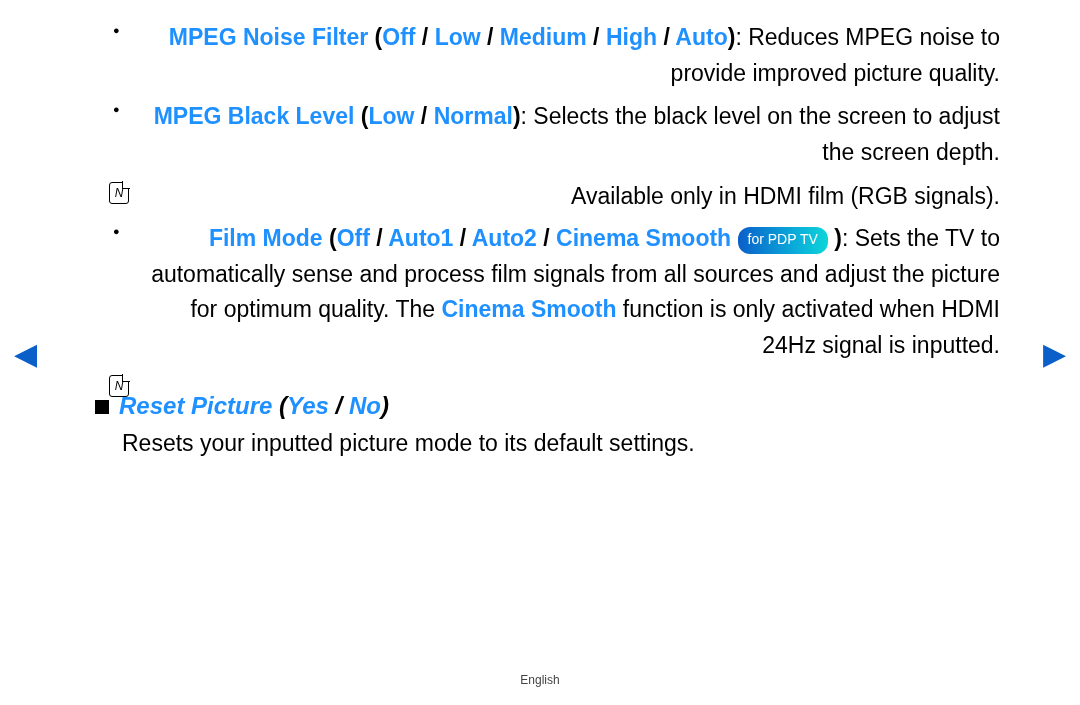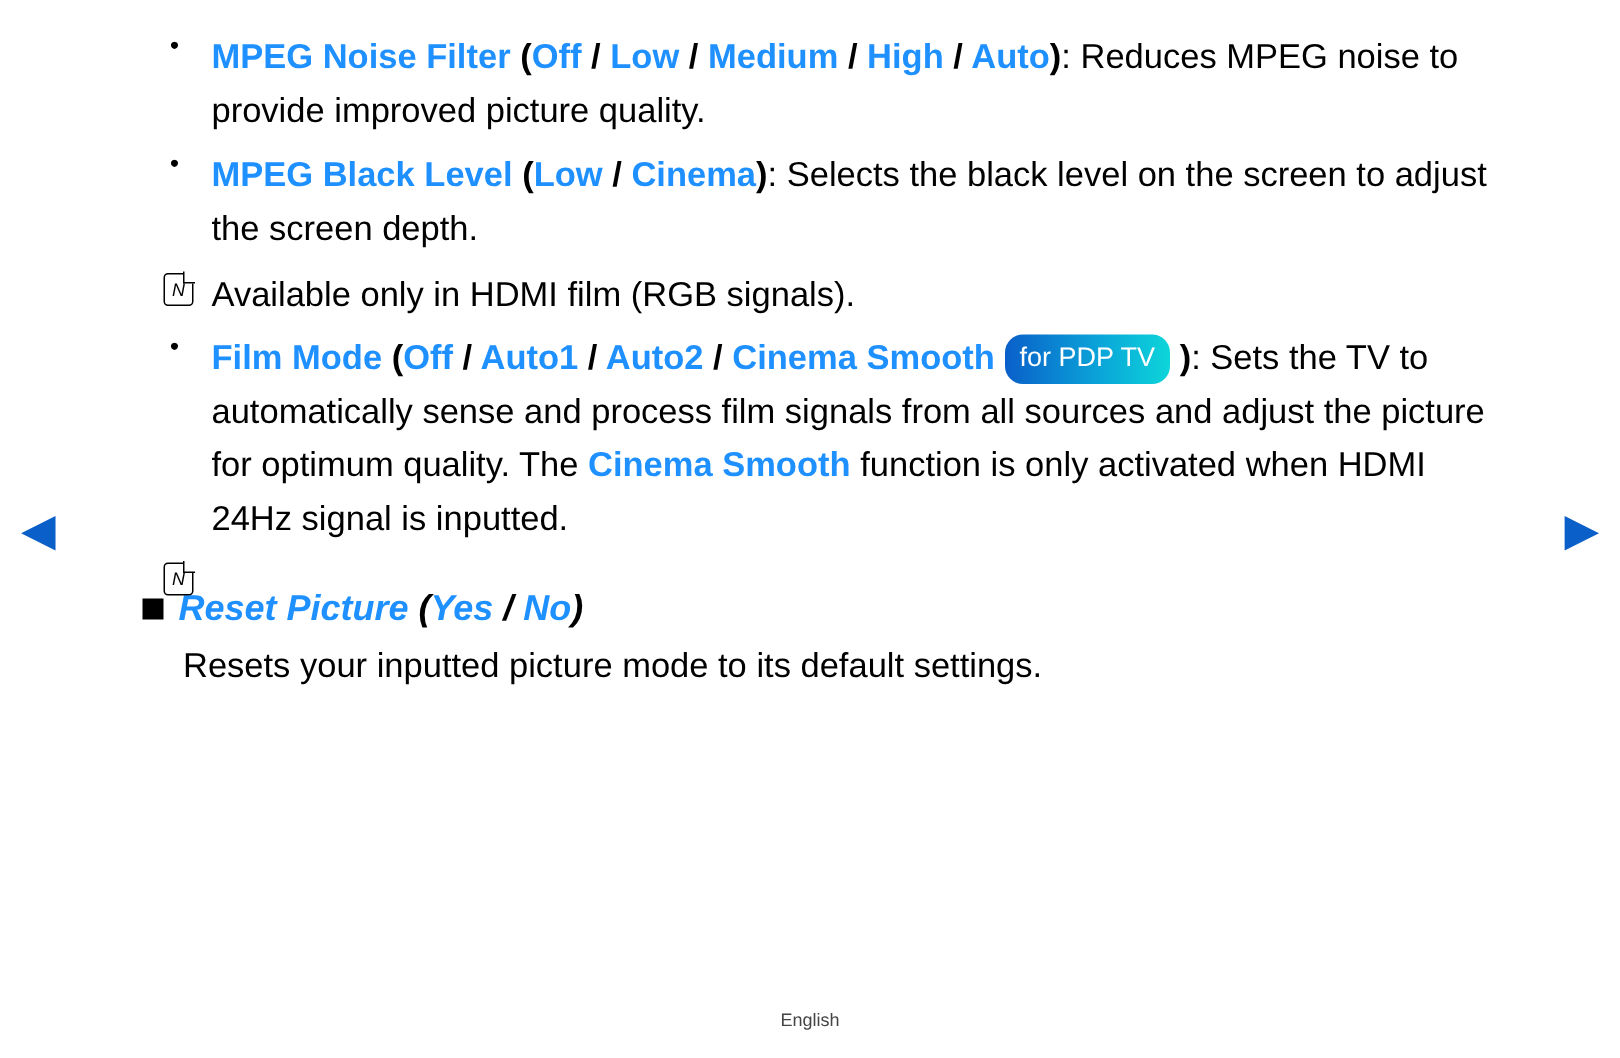--- a/index.html
+++ b/index.html
@@ -1,48 +1,48 @@
 <!DOCTYPE html>
 <html><head>
 <meta charset="utf-8">
 <style>
   * { box-sizing: border-box; margin: 0; padding: 0; }
   html, body { width: 1080px; height: 705px; background: #fff; font-family: Arial, Helvetica, sans-serif; color: #000; }
   .page { position: relative; width: 1080px; height: 705px; padding: 20px 60px 30px 60px; }
   .content { padding-left: 35px; padding-right: 20px; }
-  ul.inner { list-style: none; }
+  ul.inner { list-style: none; text-align: right; }
   li.bullet { position: relative; padding-left: 46px; font-size: 23px; line-height: 1.55; margin-bottom: 8px; }
   li.bullet::before { content: "●"; position: absolute; left: 18px; top: 2px; font-size: 11px; color: #000; }
   .blue { color: #1e90ff; font-weight: 600; }
   .black-bold { color: #000; font-weight: 600; }
   .note { position: relative; padding-left: 46px; font-size: 23px; line-height: 1.5; margin-top: 6px; margin-bottom: 8px; }
   .note-icon { position: absolute; left: 14px; top: 3px; width: 20px; height: 22px; border: 1.5px solid #000; border-radius: 3px; display: flex; align-items: center; justify-content: center; font-size: 12px; font-style: italic; }
   .note-icon::before { content: ""; position: absolute; top: -1.5px; right: -1.5px; width: 7px; height: 7px; background: #fff; border-left: 1.5px solid #000; border-bottom: 1.5px solid #000; }
   .section { margin-top: 28px; }
   .sq { display: inline-block; width: 14px; height: 14px; background: #000; margin-right: 10px; vertical-align: 0px; }
   .section-title { font-size: 24px; font-weight: 600; margin-bottom: 6px; font-style: italic; }
   .section-body { font-size: 23px; line-height: 1.5; padding-left: 27px; }
-  .pill { display: inline-block; background: linear-gradient(90deg, #0a5fc9 0%, #0aa8d9 60%, #0dd5d9 100%); color: #fff; font-size: 18px; padding: 2px 10px 3px 10px; border-radius: 12px; vertical-align: 2px; }
+  .pill { display: inline-block; background: linear-gradient(90deg, #0a5fc9 0%, #0aa8d9 60%, #0dd5d9 100%); color: #fff; font-size: 14px; padding: 2px 10px 3px 10px; border-radius: 12px; vertical-align: 2px; }
   .nav { position: absolute; top: 50%; transform: translateY(-50%); font-size: 30px; color: #0a5fc9; user-select: none; }
   .nav.left { left: 14px; }
   .nav.right { right: 14px; }
   .footer { position: absolute; bottom: 18px; left: 0; width: 100%; text-align: center; font-size: 12px; color: #444; }
   .part { white-space: normal; }
 </style>
 </head>
 <body>
 
 <div class="page">
   <div class="nav left">◀</div>
   <div class="nav right">▶</div>
 
   <div class="content">
     <ul class="inner" id="items-list">
         <li class="bullet"><span class="part"><span class="blue">MPEG Noise Filter</span><span class="black-bold"> (</span><span class="blue">Off</span><span class="black-bold"> / </span><span class="blue">Low</span><span class="black-bold"> / </span><span class="blue">Medium</span><span class="black-bold"> / </span><span class="blue">High</span><span class="black-bold"> / </span><span class="blue">Auto</span><span class="black-bold">)</span></span><span>: Reduces MPEG noise to provide improved picture quality.</span></li>
-        <li class="bullet"><span class="part"><span class="blue">MPEG Black Level</span><span class="black-bold"> (</span><span class="blue">Low</span><span class="black-bold"> / </span><span class="blue">Cinema</span><span class="black-bold">)</span></span><span>: Selects the black level on the screen to adjust the screen depth.</span></li>
+        <li class="bullet"><span class="part"><span class="blue">MPEG Black Level</span><span class="black-bold"> (</span><span class="blue">Low</span><span class="black-bold"> / </span><span class="blue">Normal</span><span class="black-bold">)</span></span><span>: Selects the black level on the screen to adjust the screen depth.</span></li>
         <div class="note"><span class="note-icon">N</span><span>Available only in HDMI film (RGB signals).</span></div>
         <li class="bullet"><span class="part"><span class="blue">Film Mode</span><span class="black-bold"> (</span><span class="blue">Off</span><span class="black-bold"> / </span><span class="blue">Auto1</span><span class="black-bold"> / </span><span class="blue">Auto2</span><span class="black-bold"> / </span><span class="blue">Cinema Smooth</span><span> </span><span class="pill">for PDP TV</span><span> </span><span class="black-bold">)</span></span><span>: Sets the TV to automatically sense and process film signals from all sources and adjust the picture for optimum quality. The </span><span class="blue">Cinema Smooth</span><span> function is only activated when HDMI 24Hz signal is inputted.</span></li>
         <div class="note"><span class="note-icon">N</span></div>
       </ul>
 
     <div class="section">
       <div class="section-title">
         <span class="sq"></span><span id="sec-head"><span class="blue">Reset Picture</span><span class="black-bold"> (</span><span class="blue">Yes</span><span class="black-bold"> / </span><span class="blue">No</span><span class="black-bold">)</span></span>
       </div>
       <div class="section-body">Resets your inputted picture mode to its default settings.</div>

